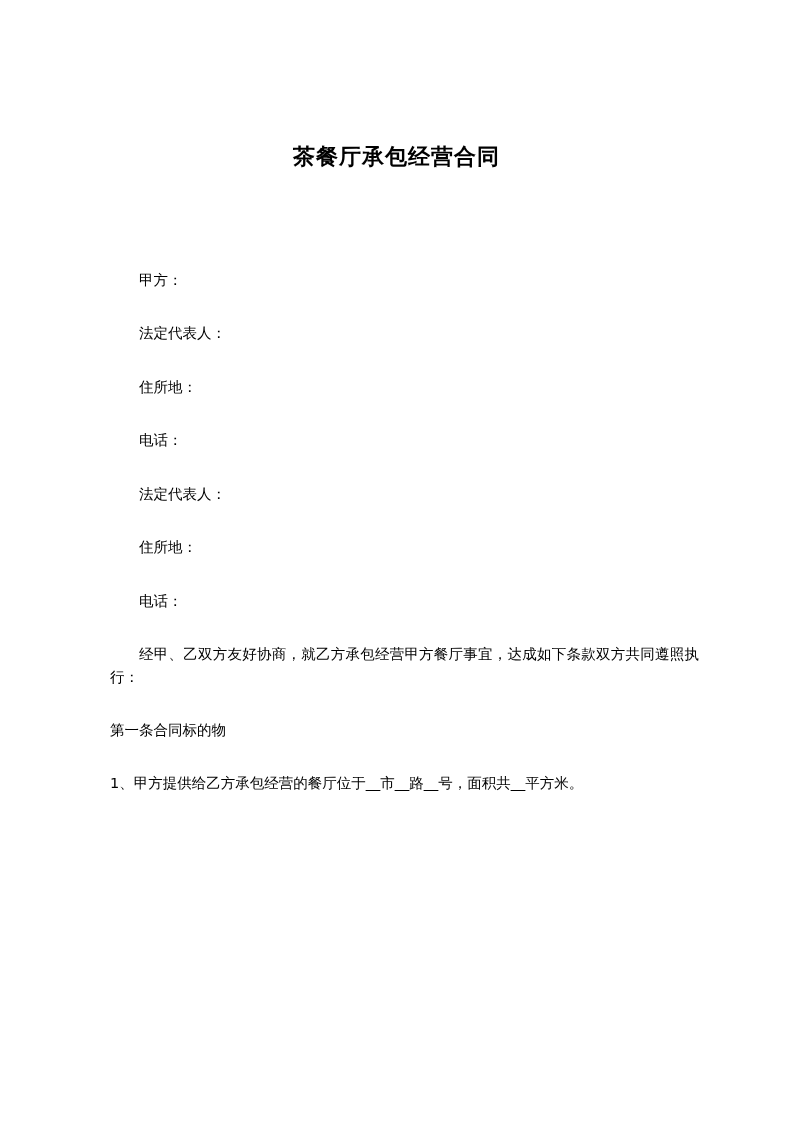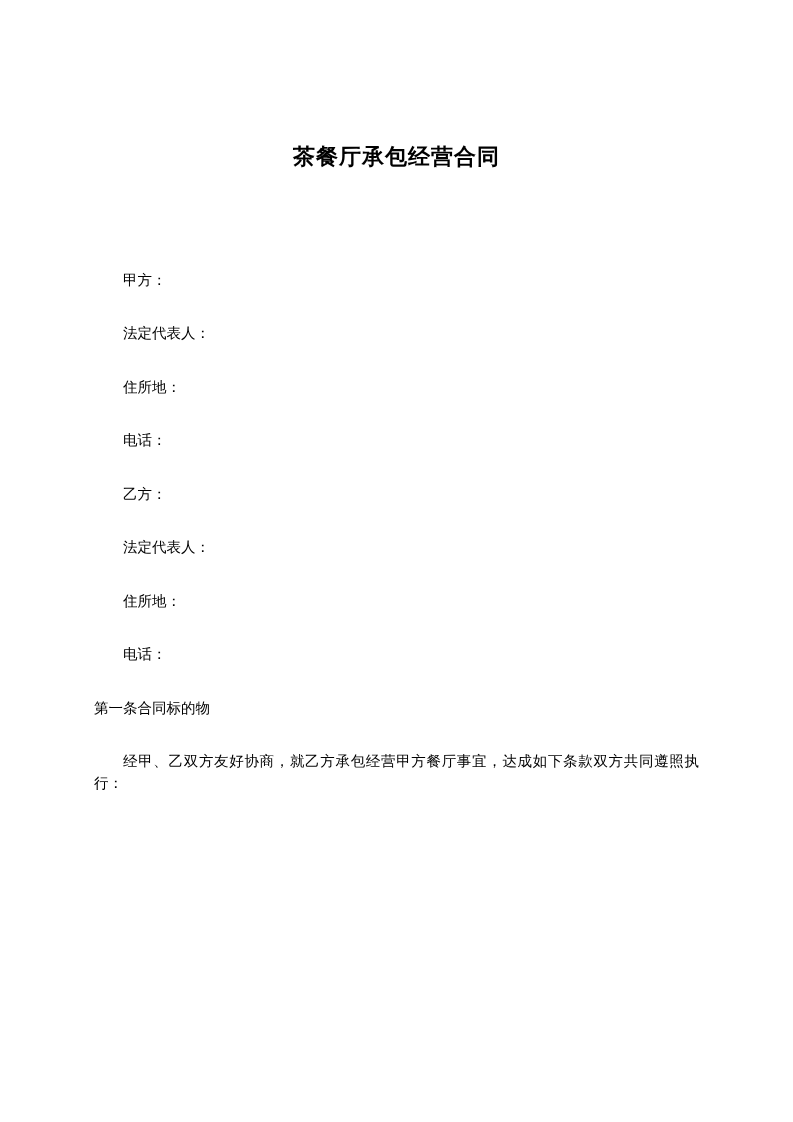--- a/index.html
+++ b/index.html
@@ -35,21 +35,21 @@
     letter-spacing: 1px;
     margin: 46px 0 0 0;
     line-height: 1.4;
   }
   .spacer-after-title {
     height: 96px;
   }
   .para {
     font-size: 14.5px;
     line-height: 1.55;
-    margin: 0 0 31px 0;
+    margin: 0 0 31px 16px;
     text-indent: 2em;
     text-align: justify;
   }
   .para.no-indent {
     text-indent: 0;
   }
   .para.field {
     text-indent: 2em;
     margin-bottom: 31px;
   }
@@ -70,24 +70,24 @@
   <div class="doc-body">
 
     <h1 class="doc-title">茶餐厅承包经营合同</h1>
 
     <div class="spacer-after-title"></div>
 
     <p class="para field">甲方：</p>
     <p class="para field">法定代表人：</p>
     <p class="para field">住所地：</p>
     <p class="para field">电话：</p>
-    <p class="para field">乙方：</p>
     <p class="para field">法定代表人：</p>
     <p class="para field">住所地：</p>
     <p class="para field">电话：</p>
 
+    <p class="para">经甲、乙双方友好协商，就乙方承包经营甲方餐厅事宜，达成如下条款双方共同遵照执行：</p>
     <p class="para no-indent">第一条合同标的物</p>
-    <p class="para">经甲、乙双方友好协商，就乙方承包经营甲方餐厅事宜，达成如下条款双方共同遵照执行：</p>
+    <p class="para no-indent">1、甲方提供给乙方承包经营的餐厅位于__市__路__号，面积共__平方米。</p>
 
   </div>
 
   <div class="page-number">1</div>
 </div>
 
 </body></html>

